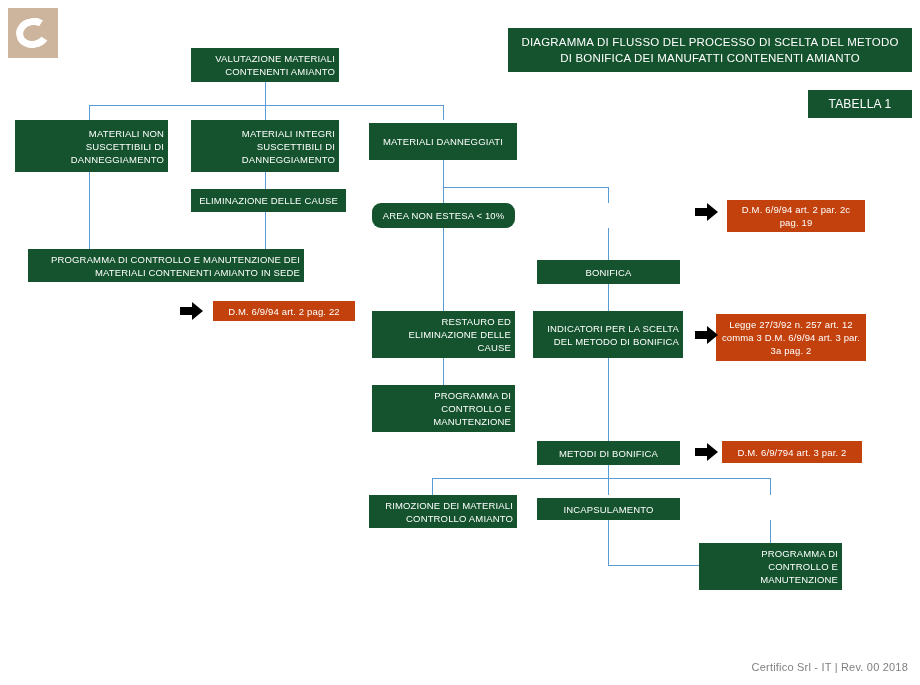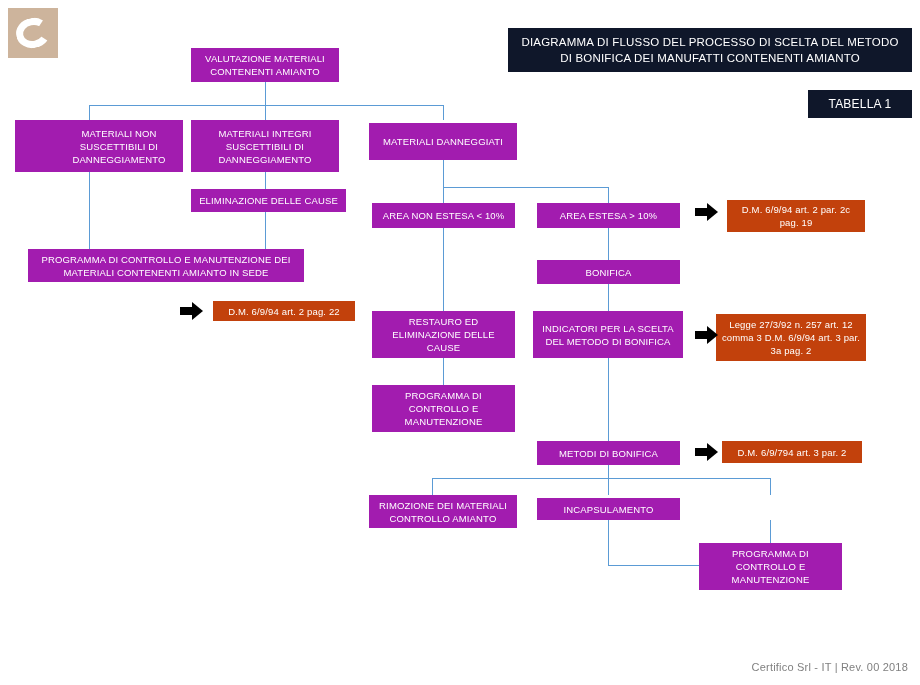--- a/index.html
+++ b/index.html
@@ -15,31 +15,31 @@
   
   .logo{position:absolute;left:8px;top:8px;width:50px;height:50px;background:#cdb49c;}
   .logo .cmark{
     position:absolute;left:8px;top:10px;width:34px;height:30px;
     border:7px solid #ffffff;border-radius:50%;
     border-right-color:transparent;
     transform:rotate(-12deg);
     box-sizing:border-box;
   }
   .green{
-    position:absolute;background:#0f172a;color:#ffffff;
+    position:absolute;background:#14532d;color:#ffffff;
     display:flex;align-items:center;justify-content:center;text-align:center;
     font-size:11.5px;letter-spacing:.2px;line-height:16px;
   }
   #title-banner{left:508px;top:28px;width:404px;height:44px;}
   #tabella-banner{left:808px;top:90px;width:104px;height:28px;font-size:12px;}
 
   
   .node{
-    position:absolute;background:#a21caf;color:#ffffff;
-    display:flex;align-items:center;justify-content:center;text-align:center;
+    position:absolute;background:#14532d;color:#ffffff;
+    display:flex;align-items:center;justify-content:center;text-align:right;
     font-size:9.5px;line-height:13px;letter-spacing:.15px;
     padding:2px 4px;box-sizing:border-box;
     z-index:3;
   }
   .ref{
     position:absolute;background:#c2410c;color:#ffffff;
     display:flex;align-items:center;justify-content:center;text-align:center;
     font-size:9.5px;line-height:13px;letter-spacing:.15px;
     padding:2px 4px;box-sizing:border-box;
     z-index:3;
@@ -118,33 +118,32 @@
   <div class="ln lv" style="left:608px;top:478px;height:17px;"></div>
   <div class="ln lv" style="left:770px;top:478px;height:17px;"></div>
 
   <div class="ln lv" style="left:608px;top:520px;height:45px;"></div>
   <div class="ln lh" style="left:608px;top:565px;width:92px;"></div>
 
   <div class="ln lv" style="left:770px;top:520px;height:23px;"></div>
 
   <div class="node" style="left:191px;top:48px;width:148px;height:34px;">VALUTAZIONE MATERIALI CONTENENTI AMIANTO</div>
 
-  <div class="node" style="left:15px;top:120px;width:168px;height:52px;padding-left:44px;">MATERIALI NON SUSCETTIBILI DI DANNEGGIAMENTO</div>
+  <div class="node" style="left:15px;top:120px;width:153px;height:52px;padding-left:44px;">MATERIALI NON SUSCETTIBILI DI DANNEGGIAMENTO</div>
 
   <div class="node" style="left:191px;top:120px;width:148px;height:52px;">MATERIALI INTEGRI SUSCETTIBILI DI DANNEGGIAMENTO</div>
 
   <div class="node" style="left:369px;top:123px;width:148px;height:37px;">MATERIALI DANNEGGIATI</div>
 
   <div class="node" style="left:191px;top:189px;width:155px;height:23px;">ELIMINAZIONE DELLE CAUSE</div>
 
   <div class="node" style="left:28px;top:249px;width:276px;height:33px;">PROGRAMMA DI CONTROLLO E MANUTENZIONE DEI MATERIALI CONTENENTI AMIANTO IN SEDE</div>
 
-  <div class="node" style="left:372px;top:203px;width:143px;height:25px;">AREA NON ESTESA &lt; 10%</div>
+  <div class="node" style="left:372px;top:203px;width:143px;height:25px;border-radius:9px;">AREA NON ESTESA &lt; 10%</div>
 
-  <div class="node" style="left:537px;top:203px;width:143px;height:25px;">AREA ESTESA &gt; 10%</div>
 
   <div class="node" style="left:372px;top:311px;width:143px;height:47px;">RESTAURO ED ELIMINAZIONE DELLE CAUSE</div>
 
   <div class="node" style="left:537px;top:260px;width:143px;height:24px;">BONIFICA</div>
 
   <div class="node" style="left:533px;top:311px;width:150px;height:47px;">INDICATORI PER LA SCELTA DEL METODO DI BONIFICA</div>
 
   <div class="node" style="left:372px;top:385px;width:143px;height:47px;">PROGRAMMA DI CONTROLLO E MANUTENZIONE</div>
 
   <div class="node" style="left:537px;top:441px;width:143px;height:24px;">METODI DI BONIFICA</div>

